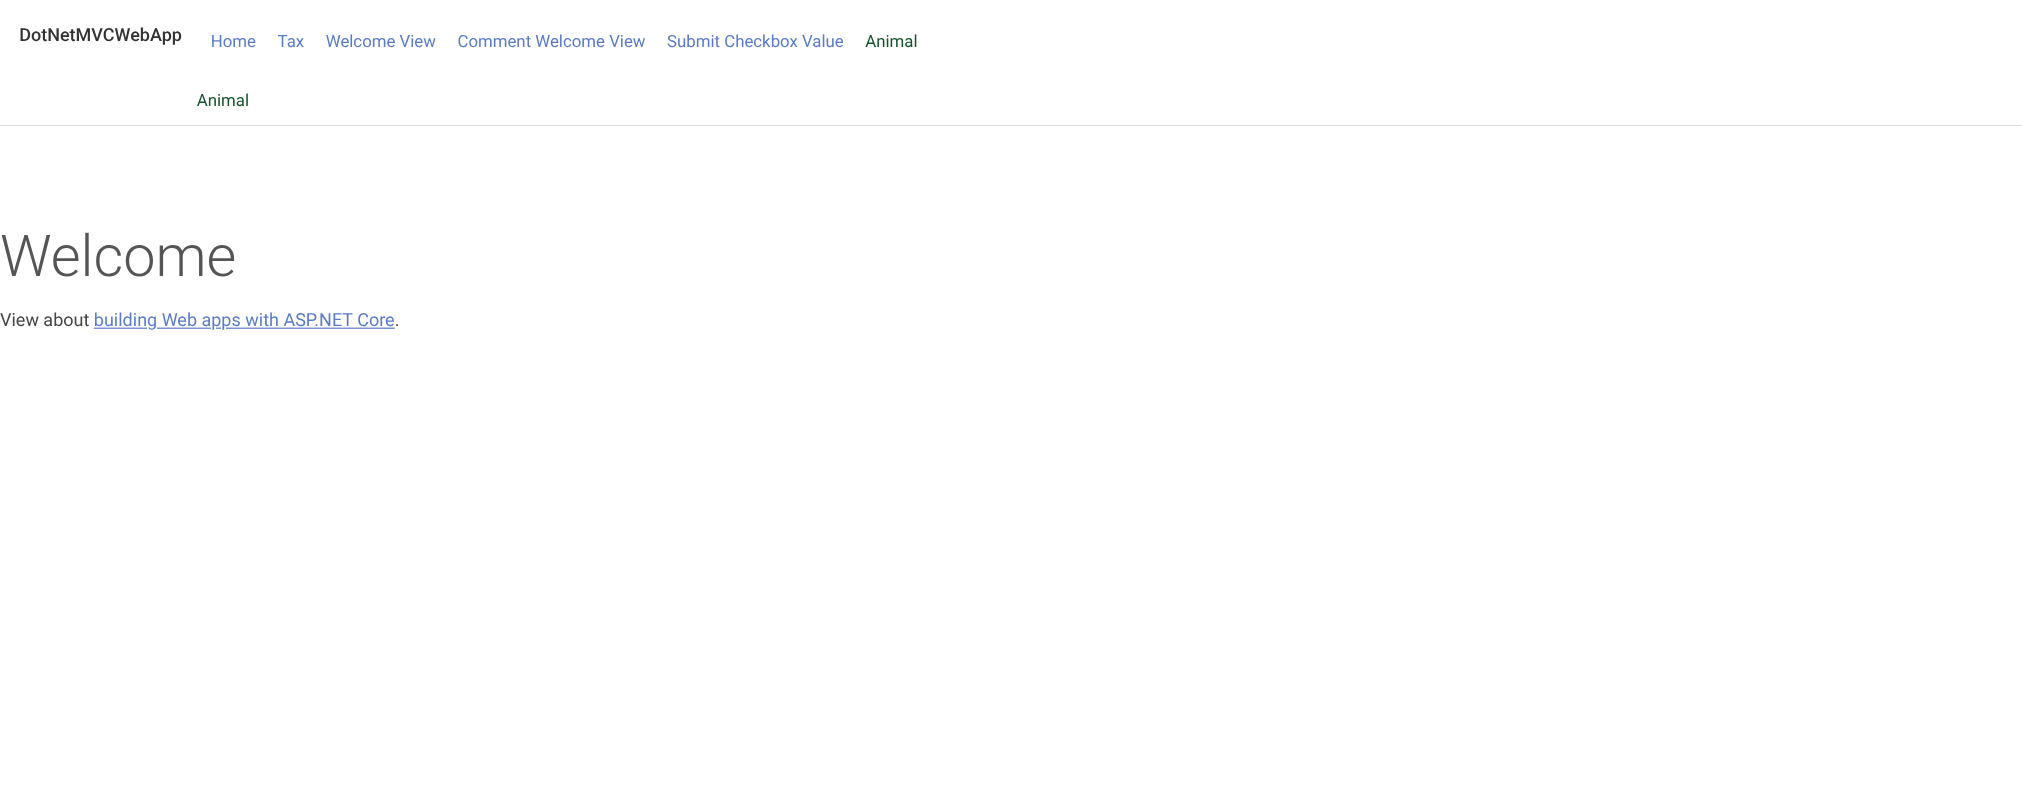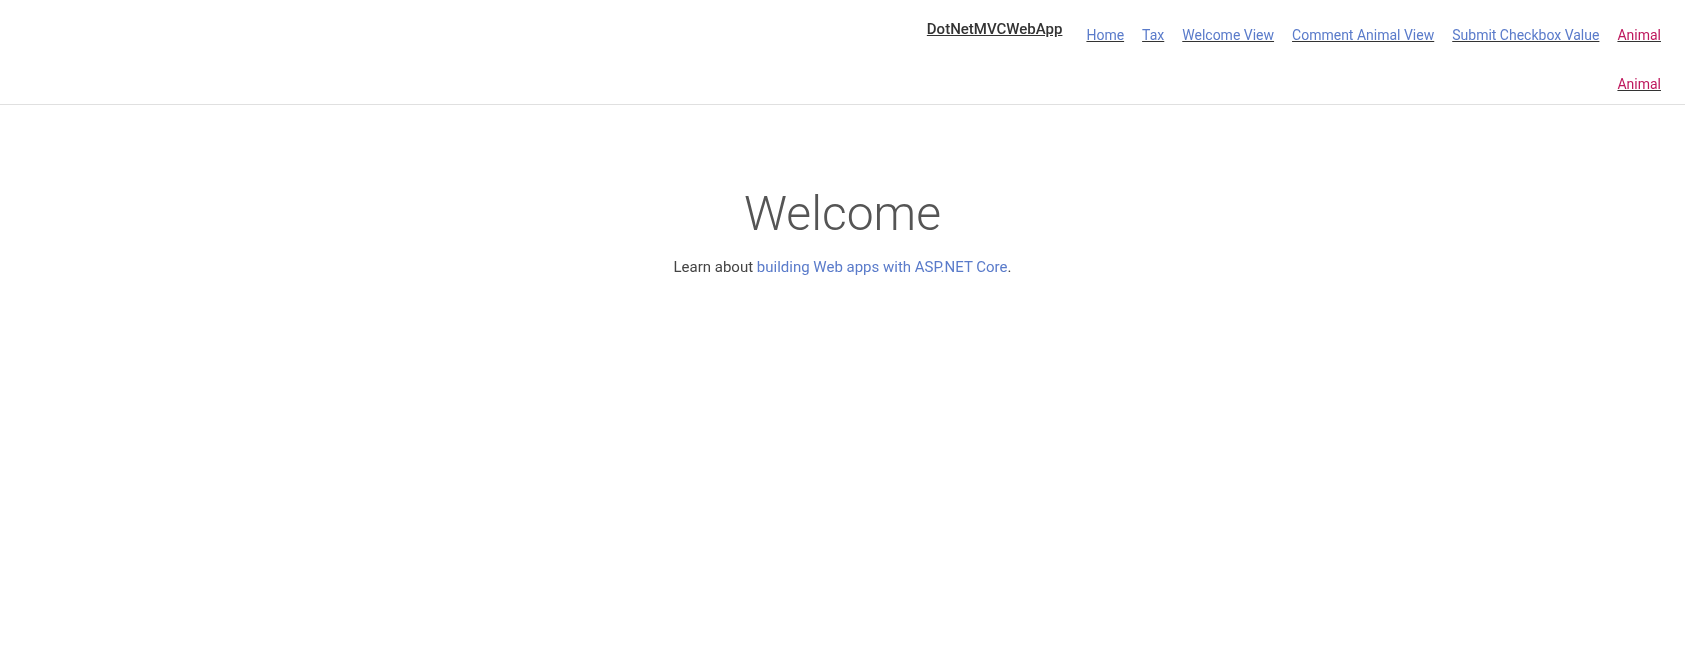--- a/index.html
+++ b/index.html
@@ -12,24 +12,23 @@
       font-family: -apple-system, BlinkMacSystemFont, "Segoe UI", Roboto, "Helvetica Neue", Arial, sans-serif;
       font-size: 14px;
       color: #333;
       background: #fff;
     }
 
     nav {
       border-bottom: 1px solid #e0e0e0;
       padding: 0 16px;
       display: flex;
-      align-items: flex-end;
+      align-items: flex-start;
       flex-wrap: wrap;
       min-height: 44px;
-      text-decoration: underline;
     }
 
     .nav-brand {
       font-size: 15px;
       font-weight: 500;
       color: #333;
       text-decoration: none;
       padding: 12px 0;
       margin-right: 16px;
       white-space: nowrap;
@@ -38,21 +37,21 @@
     .nav-link {
       color: #5a7bca;
       text-decoration: none;
       padding: 4px 8px;
       font-size: 14px;
       white-space: nowrap;
       margin-top: 12px;
     }
 
     .nav-link.dark {
-      color: #be185d;
+      color: #14532d;
     }
 
     .nav-container {
       display: flex;
       flex-direction: column;
       width: 100%;
       border-bottom: 1px solid #e0e0e0;
       padding: 0 16px;
     }
 
@@ -62,60 +61,60 @@
       padding: 8px 0 6px 0;
     }
 
     .nav-row2 {
       display: flex;
       align-items: center;
       padding: 4px 0 8px 0;
     }
 
     .main-content {
-      text-align: center;
       padding-top: 80px;
     }
 
     .welcome-title {
       font-size: 48px;
       font-weight: 300;
       color: #555;
       margin-bottom: 16px;
     }
 
     .learn-text {
       font-size: 15px;
       color: #444;
     }
 
     .learn-link {
       color: #5a7bca;
+      text-decoration: underline;
     }
   </style>
 </head>
 <body>
 
 <nav class="nav-container">
   <div class="nav-row1">
     <a class="nav-brand">DotNetMVCWebApp</a>
     <div id="nav-items-row1" style="display:flex; align-items:center; gap:2px;">
         <a class="nav-link" href="#">Home</a>
         <a class="nav-link" href="#">Tax</a>
         <a class="nav-link" href="#">Welcome View</a>
-        <a class="nav-link" href="#">Comment Animal View</a>
+        <a class="nav-link" href="#">Comment Welcome View</a>
         <a class="nav-link" href="#">Submit Checkbox Value</a>
         <a class="nav-link dark" href="#">Animal</a>
       </div>
   </div>
   <div class="nav-row2">
     <div id="nav-items-row2" style="display:flex; align-items:center; gap:2px; padding-left: 140px;">
         <a class="nav-link dark" href="#">Animal</a>
       </div>
   </div>
 </nav>
 
 <div class="main-content">
   <h1 class="welcome-title">Welcome</h1>
   <p class="learn-text">
-    <span>Learn about </span><a class="learn-link">building Web apps with ASP.NET Core</a><span>.</span>
+    <span>View about </span><a class="learn-link">building Web apps with ASP.NET Core</a><span>.</span>
   </p>
 </div>
 
 </body></html>

